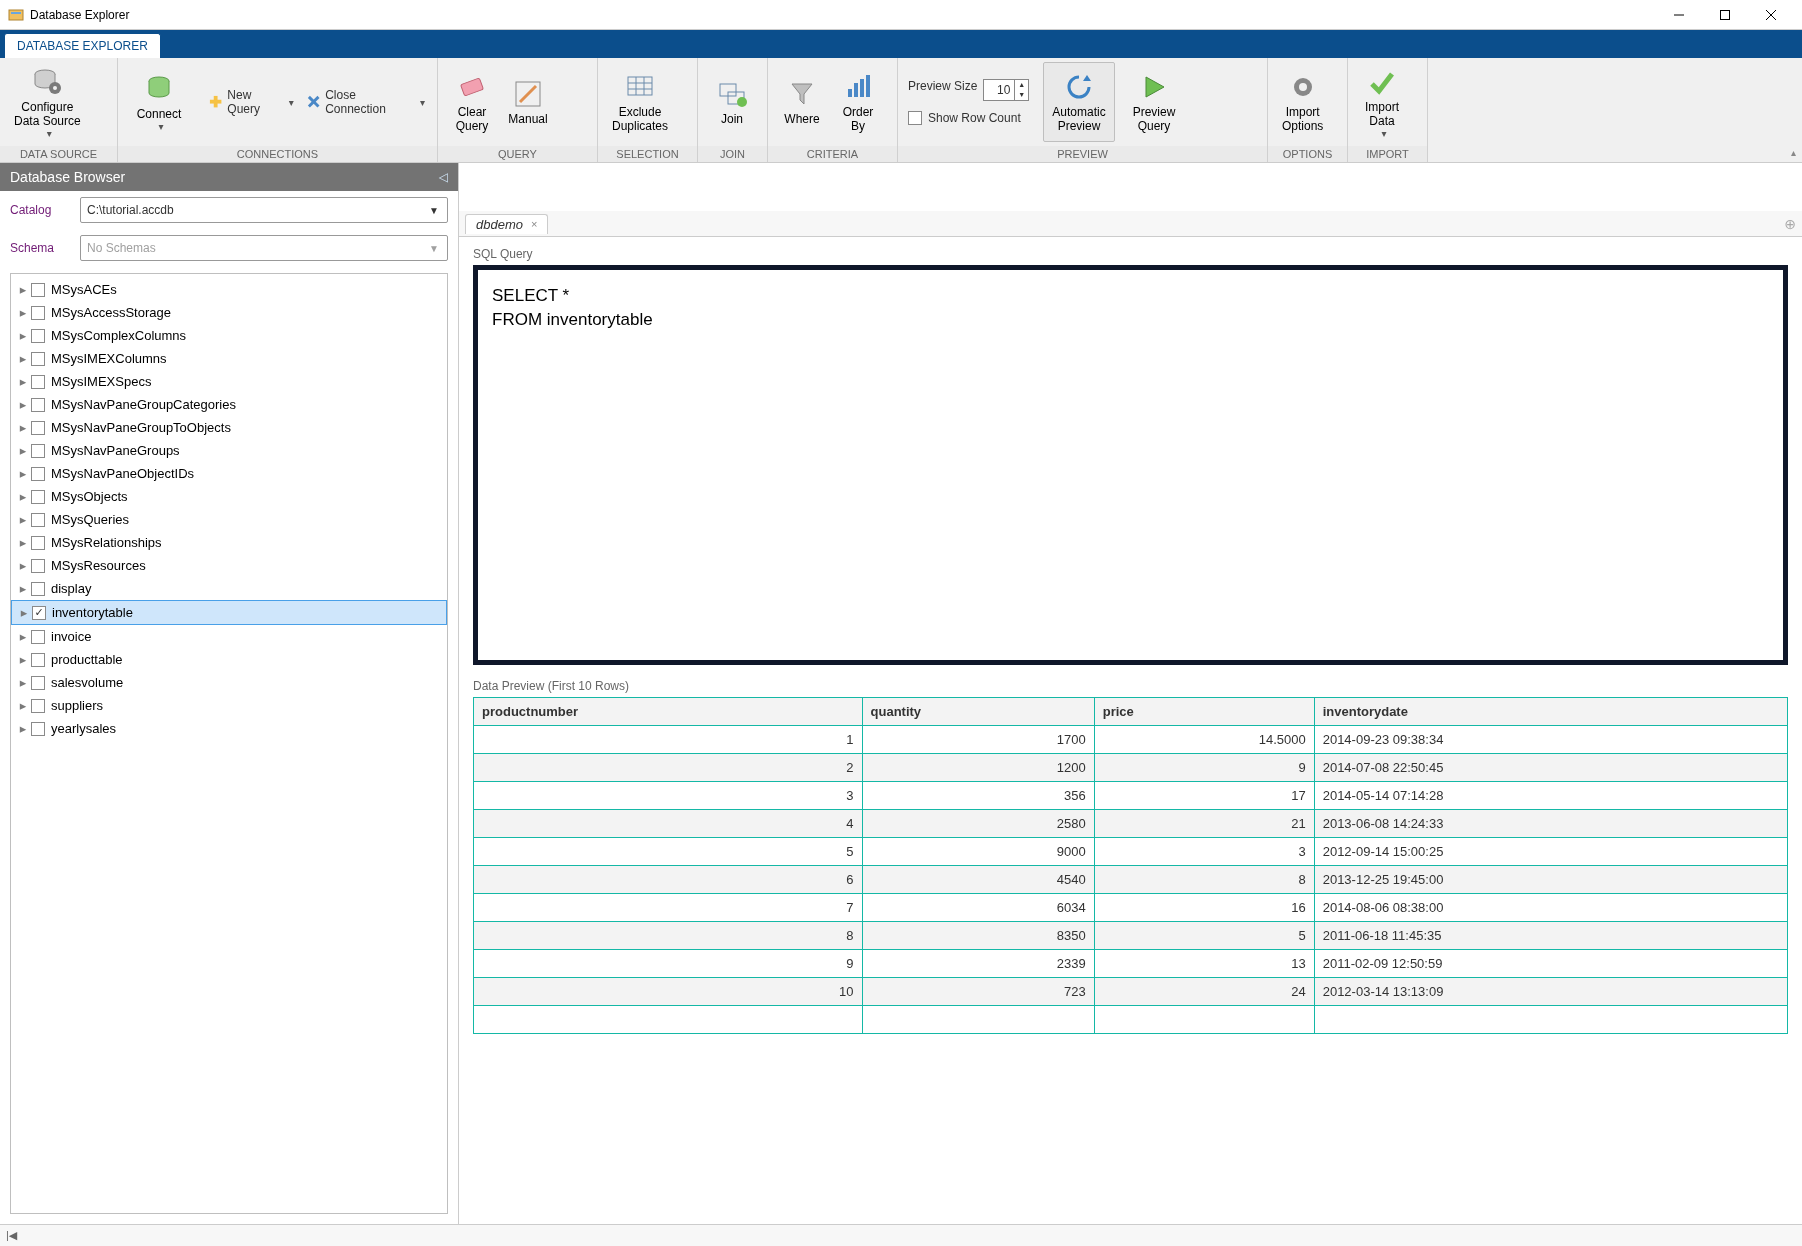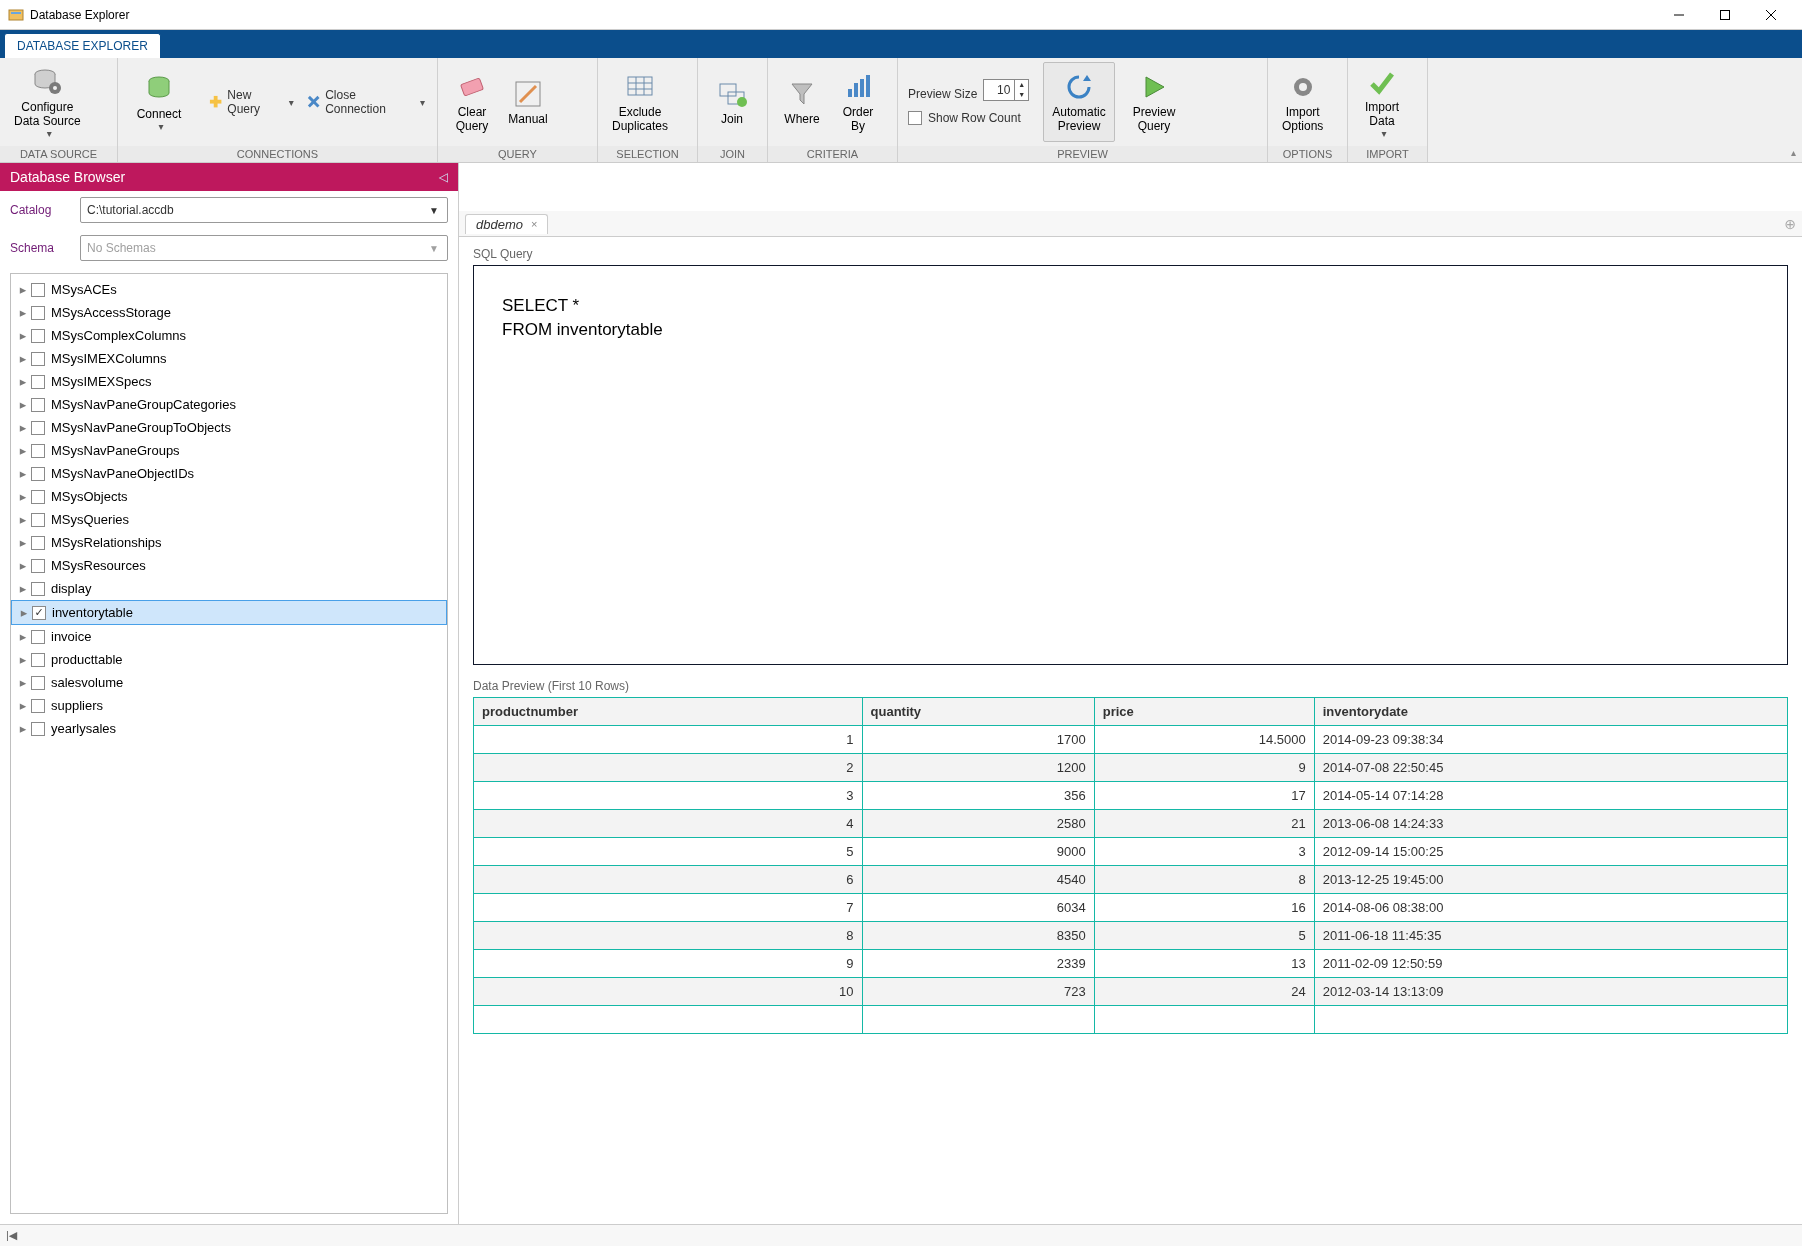--- a/index.html
+++ b/index.html
@@ -30,21 +30,21 @@
 .smallbtn .icon16 { width: 16px; height: 16px; margin-right: 4px; }
 .drop-arrow { font-size: 10px; margin-left: 4px; color: #555; }
 
 .ribbon-collapse { position: absolute; right: 6px; bottom: 4px; font-size: 10px; color: #888; cursor: default; }
 
 
 .content { display: flex; height: calc(1246px - 30px - 28px - 105px - 22px); }
 
 
 .sidebar { width: 459px; border-right: 1px solid #ccc; display: flex; flex-direction: column; background: #fff; }
-.sidebar-header { background: #be185d; color: #fff; font-size: 14px; padding: 6px 10px; display: flex; align-items: center; justify-content: space-between; gap: 47px; }
+.sidebar-header { background: #737373; color: #fff; font-size: 14px; padding: 6px 10px; display: flex; align-items: center; justify-content: space-between; gap: 47px; }
 .sidebar-header .minbtn { font-size: 12px; color: #cfe3f5; cursor: default; }
 .sidebar .field-row { display: flex; align-items: center; padding: 6px 10px; }
 .sidebar .field-row .lbl { width: 70px; font-size: 12px; color: #701a75; }
 .sidebar .field-row .combo { flex: 1; border: 1px solid #999; background: #fff; border-radius: 2px; height: 26px; display: flex; align-items: center; padding: 0 6px; position: relative; }
 .sidebar .field-row .combo.disabled { color: #a0a0a0; }
 .sidebar .field-row .combo .chev { position: absolute; right: 8px; font-size: 10px; pointer-events: none; }
 
 .tree { flex: 1; margin: 6px 10px 10px 10px; border: 1px solid #bfbfbf; overflow-y: auto; padding: 4px 0; }
 .tree-item { display: flex; align-items: center; padding: 4px 6px; font-size: 13px; color: #000; cursor: default; }
 .tree-item .tri { width: 12px; text-align: center; color: #7a7a7a; margin-right: 2px; }
@@ -53,21 +53,21 @@
 .tree-item .chk .check { font-size: 11px; color: #333; line-height: 1; }
 
 
 .rightpane { flex: 1; display: flex; flex-direction: column; margin-top: 48px; }
 .doc-tabs { height: 26px; border-bottom: 1px solid #ccc; display: flex; align-items: center; padding: 0 6px; background: #f7f7f7; justify-content: space-between; }
 .doc-tab { display: flex; align-items: center; font-style: italic; font-size: 13px; border: 1px solid #ccc; border-bottom: none; border-radius: 3px 3px 0 0; background: #fff; padding: 2px 10px; }
 .doc-tab .closex { margin-left: 8px; color: #888; font-style: normal; font-size: 11px; cursor: default; }
 
 .query-section { padding: 10px 14px 4px 14px; }
 .section-label { font-size: 12px; color: #666; margin-bottom: 4px; }
-.sql-box { border: 1px solid #0f172a; height: 400px; padding: 28px; font-family: "Segoe UI", Arial, sans-serif; font-size: 17px; line-height: 24px; color: #000; white-space: pre; overflow: auto; }
+.sql-box { border: 5px solid #0f172a; height: 400px; padding: 14px; font-family: "Segoe UI", Arial, sans-serif; font-size: 17px; line-height: 24px; color: #000; white-space: pre; overflow: auto; }
 
 .preview-section { padding: 10px 14px; flex: 1; display: flex; flex-direction: column; }
 .data-table { border: 1px solid #bfbfbf; width: 100%; border-collapse: collapse; font-size: 13px; }
 .data-table th, .data-table td { border: 1px solid #14b8a6; padding: 4px 8px; height: 28px; }
 .data-table th { background: #f3f3f3; text-align: left; font-weight: 600; }
 .data-table td.num { text-align: right; }
 .data-table tr.alt td { background: #f3f3f3; }
 .data-table tr.filter td { background: #fff; height: 28px; }
 
 
@@ -249,21 +249,21 @@
         <div class="label" style="white-space:pre-line;">Order
 By</div>
       </div>
     </div>
     <div class="groupname">CRITERIA</div>
   </div>
 
   <div class="ribbon-group" style="width:370px;">
     <div class="body" style="gap:10px;">
       <div style="display:flex;flex-direction:column;gap:10px;padding:4px;">
-        <div style="display:flex;align-items:flex-end;">
+        <div style="display:flex;align-items:flex-start;">
           <span style="margin-right:6px;">Preview Size</span>
           <div style="border:1px solid #888;background:#fff;display:flex;align-items:center;height:22px;">
             <span style="width:30px;text-align:right;padding-right:4px;">10</span>
             <div style="display:flex;flex-direction:column;border-left:1px solid #888;">
               <span style="font-size:7px;padding:0 3px;line-height:10px;">▲</span>
               <span style="font-size:7px;padding:0 3px;line-height:10px;">▼</span>
             </div>
           </div>
         </div>
         <label style="display:flex;align-items:center;">

